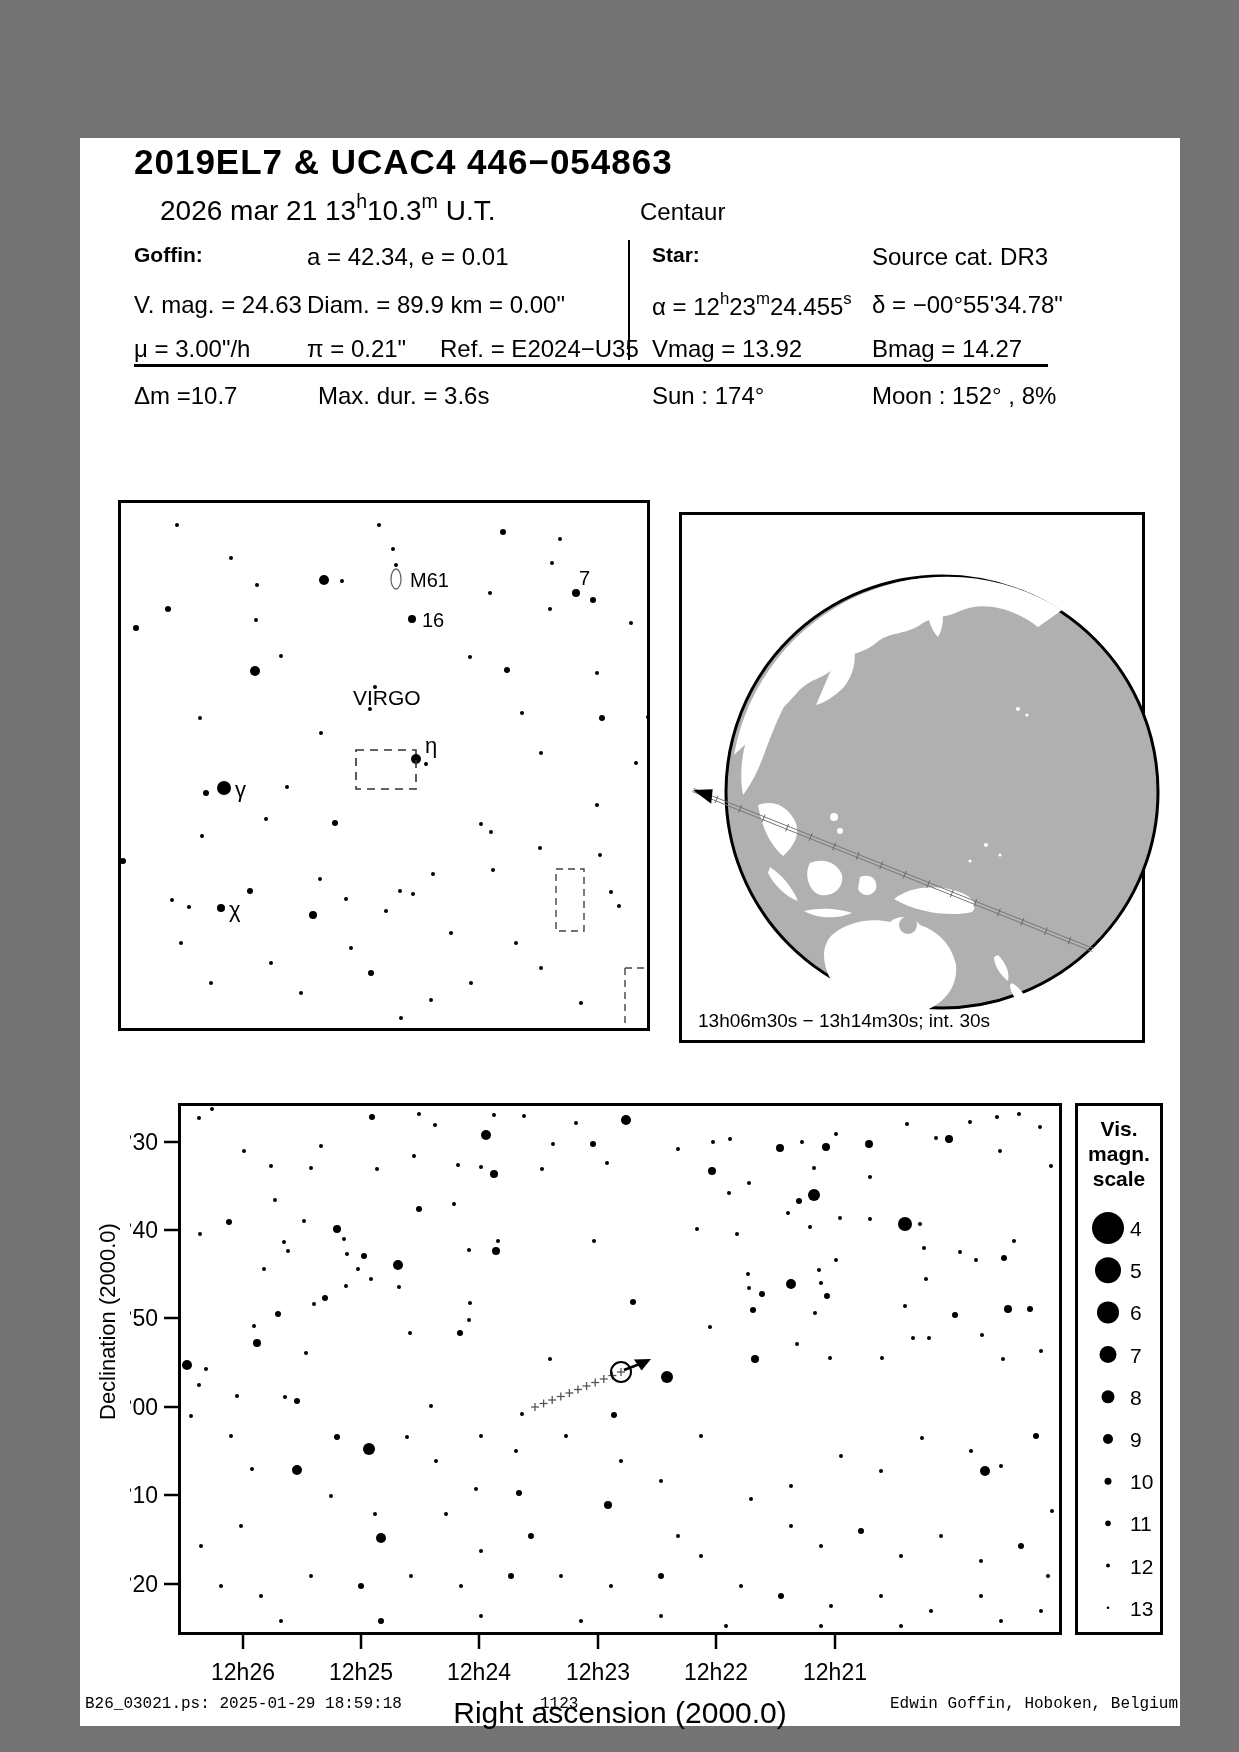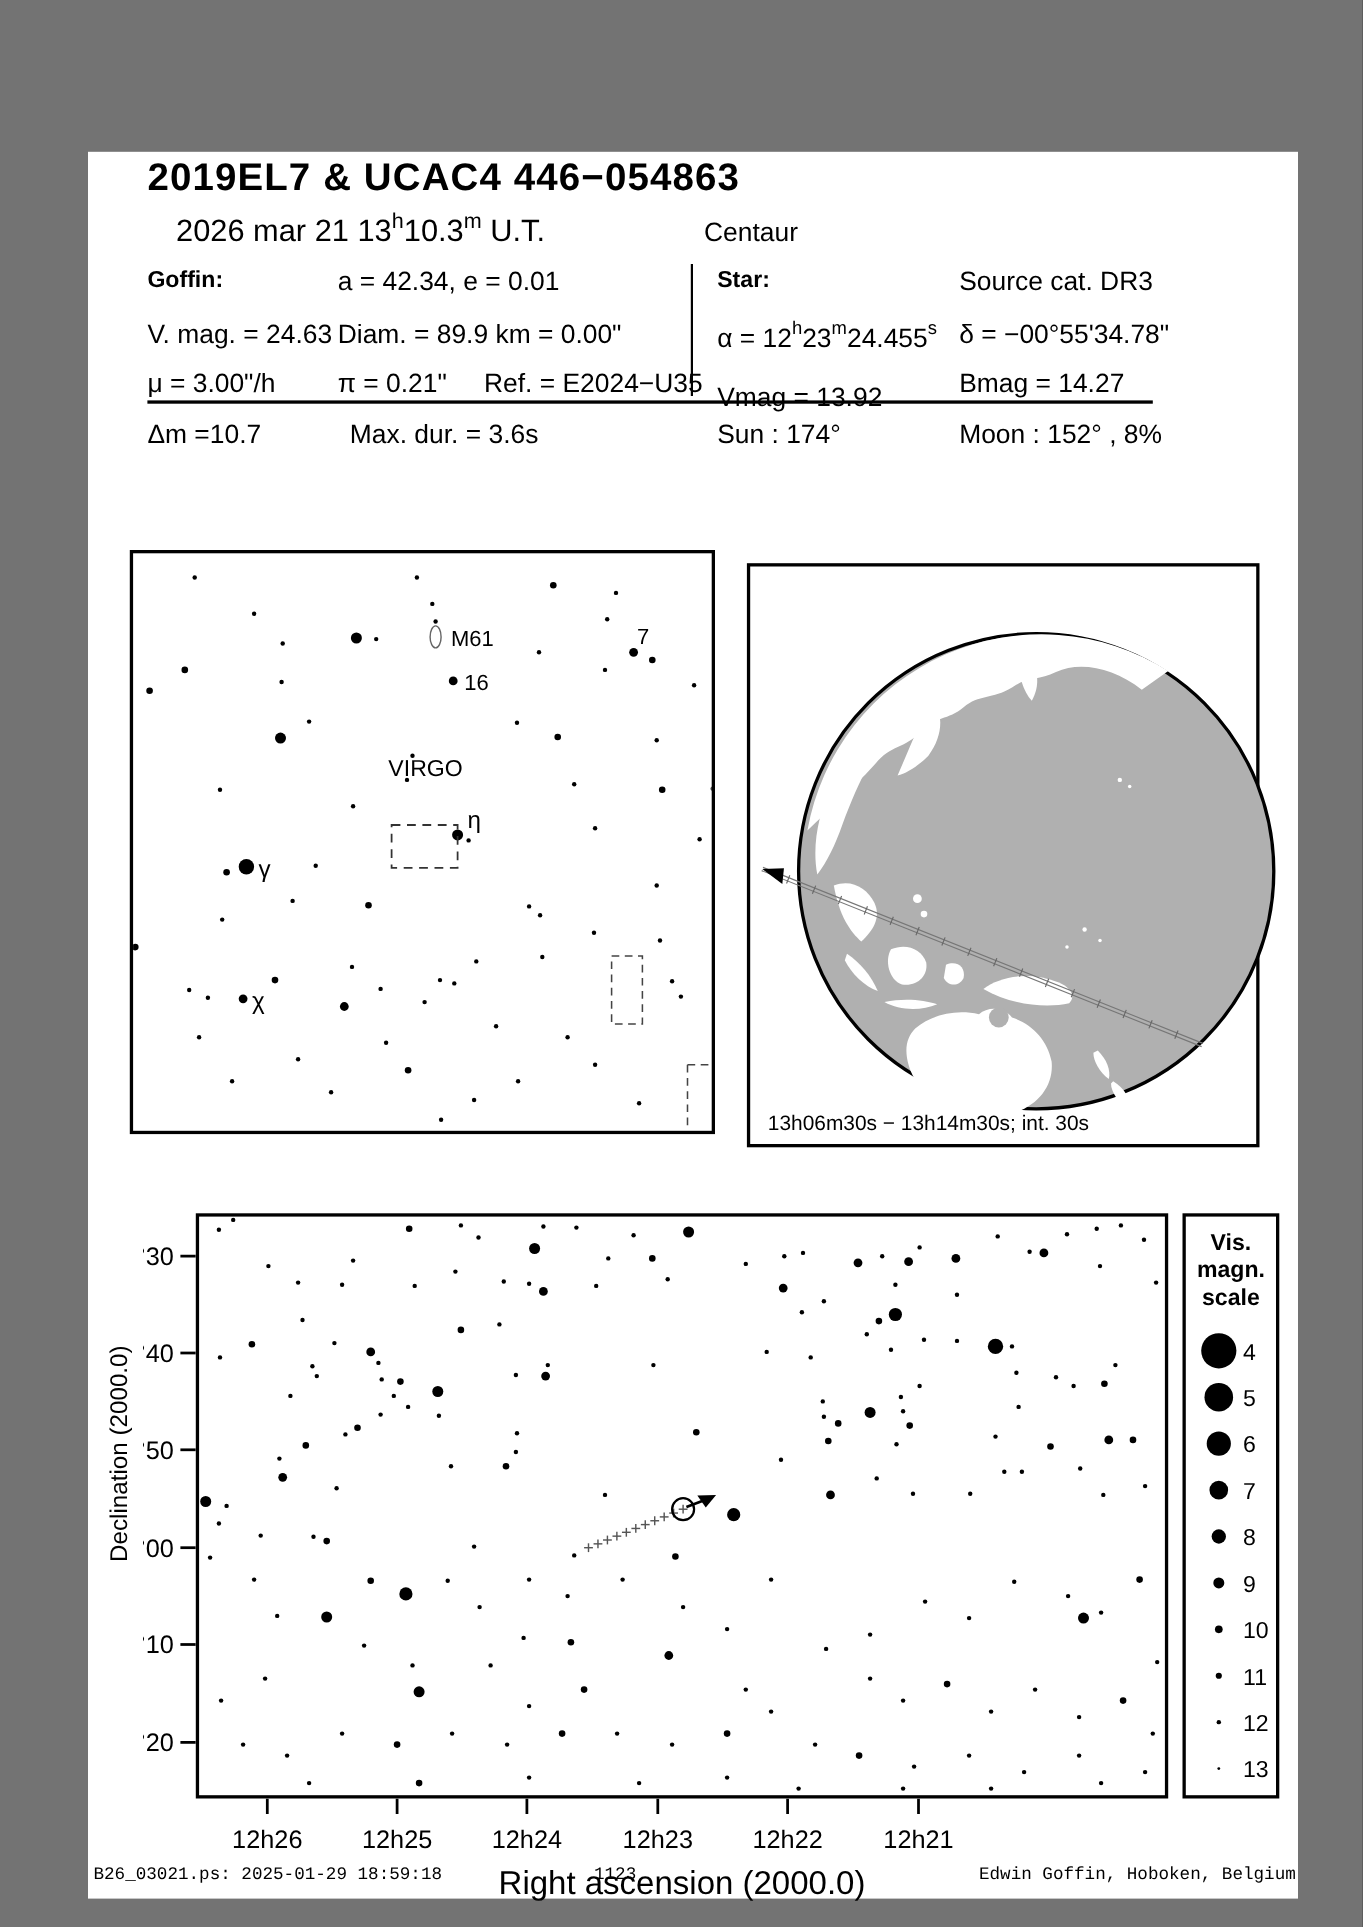--- a/index.html
+++ b/index.html
@@ -41,21 +41,21 @@
   <div class="abs val" style="left:440px;top:335px;">Ref. = E2024−U35</div>
 
   <div class="vrule" style="left:628px;top:240px;height:120px;"></div>
 
   <div class="abs lbl" style="left:652px;top:243px;">Star:</div>
   <div class="abs val" style="left:872px;top:243px;">Source cat.  DR3</div>
   <div class="abs val" style="left:652px;top:291px;">
     <span>α = 12</span><sup>h</sup><span>23</span><sup>m</sup><span>24.455</span><sup>s</sup>
   </div>
   <div class="abs val" style="left:872px;top:291px;">δ = −00°55'34.78"</div>
-  <div class="abs val" style="left:652px;top:348px;">Vmag = 13.92</div>
+  <div class="abs val" style="left:652px;top:335px;">Vmag = 13.92</div>
   <div class="abs val" style="left:872px;top:335px;">Bmag = 14.27</div>
 
   <div class="hrule" style="left:134px;top:364px;width:914px;"></div>
 
   <div class="abs val" style="left:134px;top:382px;">Δm =10.7</div>
   <div class="abs val" style="left:318px;top:382px;">Max. dur. = 3.6s</div>
   <div class="abs val" style="left:652px;top:382px;">Sun : 174°</div>
   <div class="abs val" style="left:872px;top:382px;">Moon : 152° ,  8%</div>
 
   <div class="panel" style="left:118px;top:500px;width:532px;height:531px;">

